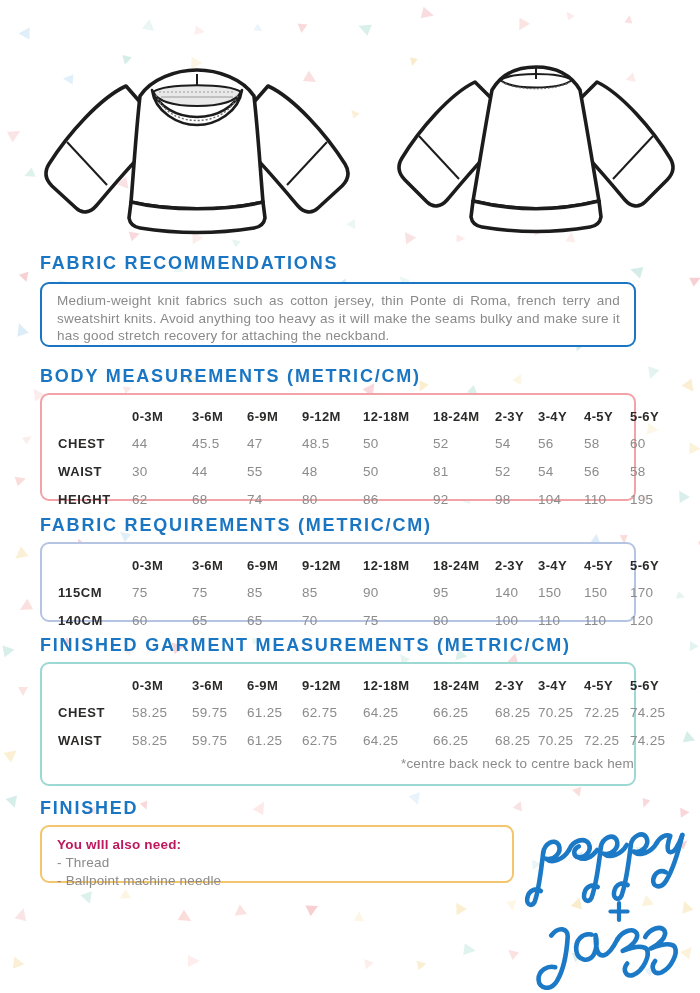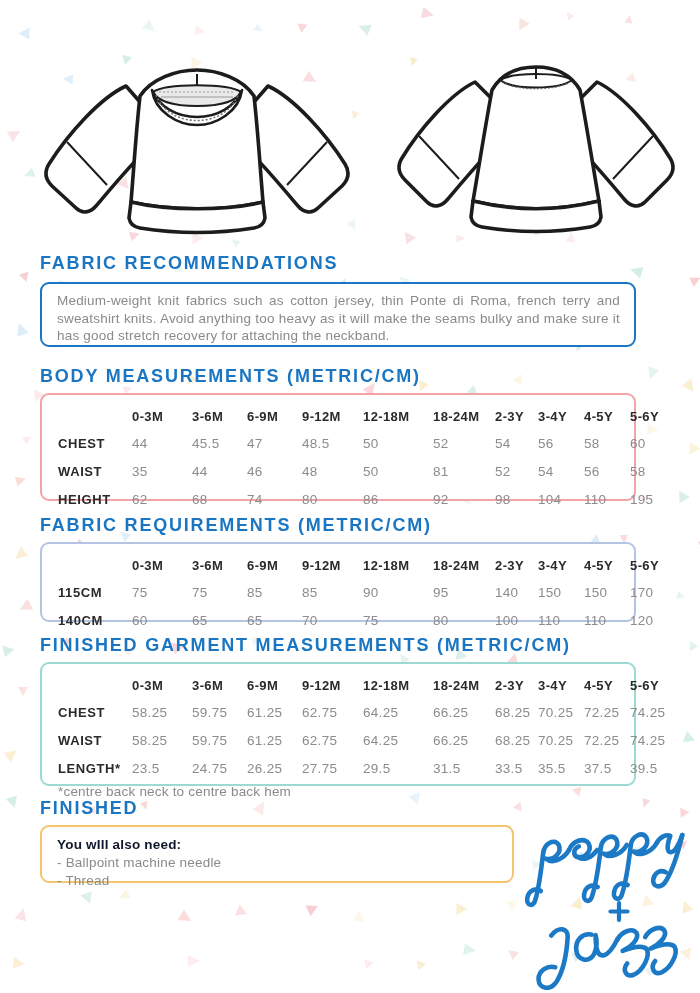--- a/index.html
+++ b/index.html
@@ -30,24 +30,24 @@
     font-weight:normal;
   }
   table.meas thead th{
     color:#2b2a29;font-weight:bold;font-size:13px;letter-spacing:0.4px;height:26px;
   }
   table.meas td{color:#8c8c8c;font-size:13.5px;letter-spacing:0.3px;height:28px;}
   table.meas th.rowlab{
     color:#2b2a29;font-weight:bold;font-size:13px;letter-spacing:0.6px;padding-left:16px;
   }
   .footnote{
-    color:#8a8a8a;font-size:13.5px;padding:2px 0 6px 16px;letter-spacing:0.2px;
+    color:#8a8a8a;font-size:13.5px;padding:2px 0 6px 16px;letter-spacing:0.2px;text-align:right;
   }
   .supplies-box{padding:9px 14px 8px 15px;}
-  .supplies-intro{color:#0f172a;font-weight:bold;font-size:13.5px;line-height:18px;letter-spacing:0.2px;}
+  .supplies-intro{color:#be185d;font-weight:bold;font-size:13.5px;line-height:18px;letter-spacing:0.2px;}
   .supplies-item{color:#8a8a8a;font-size:13.5px;line-height:18px;letter-spacing:0.2px;}
   svg{display:block;}
 </style>
 </head>
 <body>
 
 <div id="triangle-layer">
     <span class="tri" style="left: 17.5946px; top: 27.7884px; border-left: 6.24679px solid transparent; border-right: 6.24679px solid transparent; border-bottom: 11.4941px solid rgb(188, 220, 242); opacity: 0.48; transform: rotate(271deg);"></span>
     <span class="tri" style="left: 143.911px; top: 22.4705px; border-left: 6.17845px solid transparent; border-right: 6.17845px solid transparent; border-bottom: 11.3684px solid rgb(191, 228, 220); opacity: 0.32; transform: rotate(130deg);"></span>
     <span class="tri" style="left: 195.495px; top: 25.8336px; border-left: 5.62803px solid transparent; border-right: 5.62803px solid transparent; border-bottom: 10.3556px solid rgb(247, 201, 198); opacity: 0.3; transform: rotate(101deg);"></span>
@@ -328,23 +328,23 @@
           <td>48.5</td>
           <td>50</td>
           <td>52</td>
           <td>54</td>
           <td>56</td>
           <td>58</td>
           <td>60</td>
         </tr>
         <tr>
           <th class="rowlab">WAIST</th>
-          <td>35</td>
+          <td>30</td>
           <td>44</td>
-          <td>46</td>
+          <td>55</td>
           <td>48</td>
           <td>50</td>
           <td>81</td>
           <td>52</td>
           <td>54</td>
           <td>56</td>
           <td>58</td>
         </tr>
         <tr>
           <th class="rowlab">HEIGHT</th>
@@ -476,43 +476,30 @@
           <td>59.75</td>
           <td>61.25</td>
           <td>62.75</td>
           <td>64.25</td>
           <td>66.25</td>
           <td>68.25</td>
           <td>70.25</td>
           <td>72.25</td>
           <td>74.25</td>
         </tr>
-        <tr>
-          <th class="rowlab">LENGTH*</th>
-          <td>23.5</td>
-          <td>24.75</td>
-          <td>26.25</td>
-          <td>27.75</td>
-          <td>29.5</td>
-          <td>31.5</td>
-          <td>33.5</td>
-          <td>35.5</td>
-          <td>37.5</td>
-          <td>39.5</td>
-        </tr>
       </tbody>
     </table>
   <div class="footnote">*centre back neck to centre back hem</div>
 </div>
 
 <h2 class="sec abs" style="left:40px;top:798px;">FINISHED</h2>
 <div class="box supplies-box abs" style="left:40px;top:825px;width:474px;height:58px;border-color:#f3c56d;">
   <div class="supplies-intro">You wIll also need:</div>
+  <div class="supplies-item">- Thread</div>
   <div class="supplies-item">- Ballpoint machine needle</div>
-  <div class="supplies-item">- Thread</div>
 </div>
 
 <svg class="abs" style="left:524px;top:812px;" width="176" height="178" viewBox="0 0 176 178" aria-label="poppy + jazz">
   <g fill="none" stroke="#1c79c6" stroke-width="4.6" stroke-linecap="round" stroke-linejoin="round">
 
     <g transform="rotate(-4 88 50)">
       <path d="M20,36 C17,52 13,72 9,82 C7,90 -1,88 1,80 C3,72 11,70 15,74"></path>
       <path d="M20,36 C22,27 32,22 36,29 C39,37 30,45 22,42 C28,48 40,44 46,35"></path>
       <path d="M46,35 C50,26 62,23 66,30 C69,37 62,44 55,43 C49,42 50,34 56,32"></path>
       <path d="M55,43 C60,47 68,44 74,37"></path>

